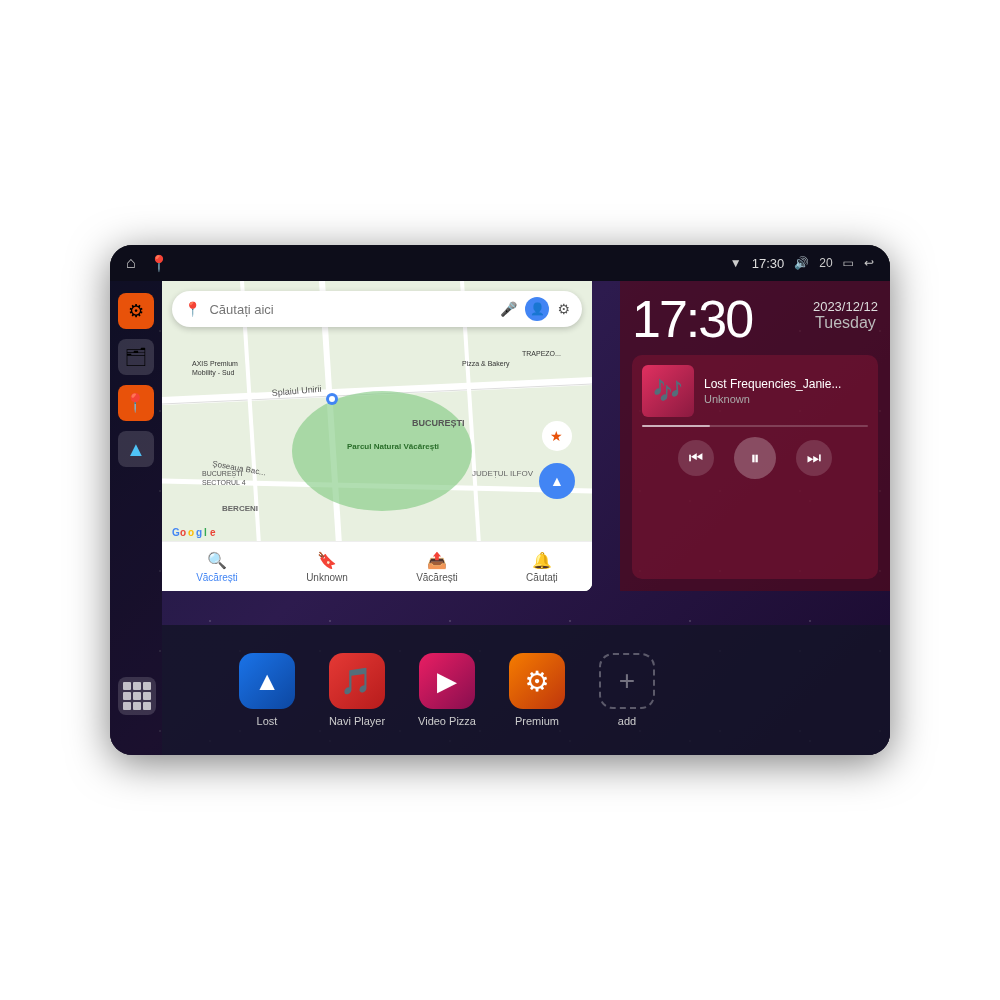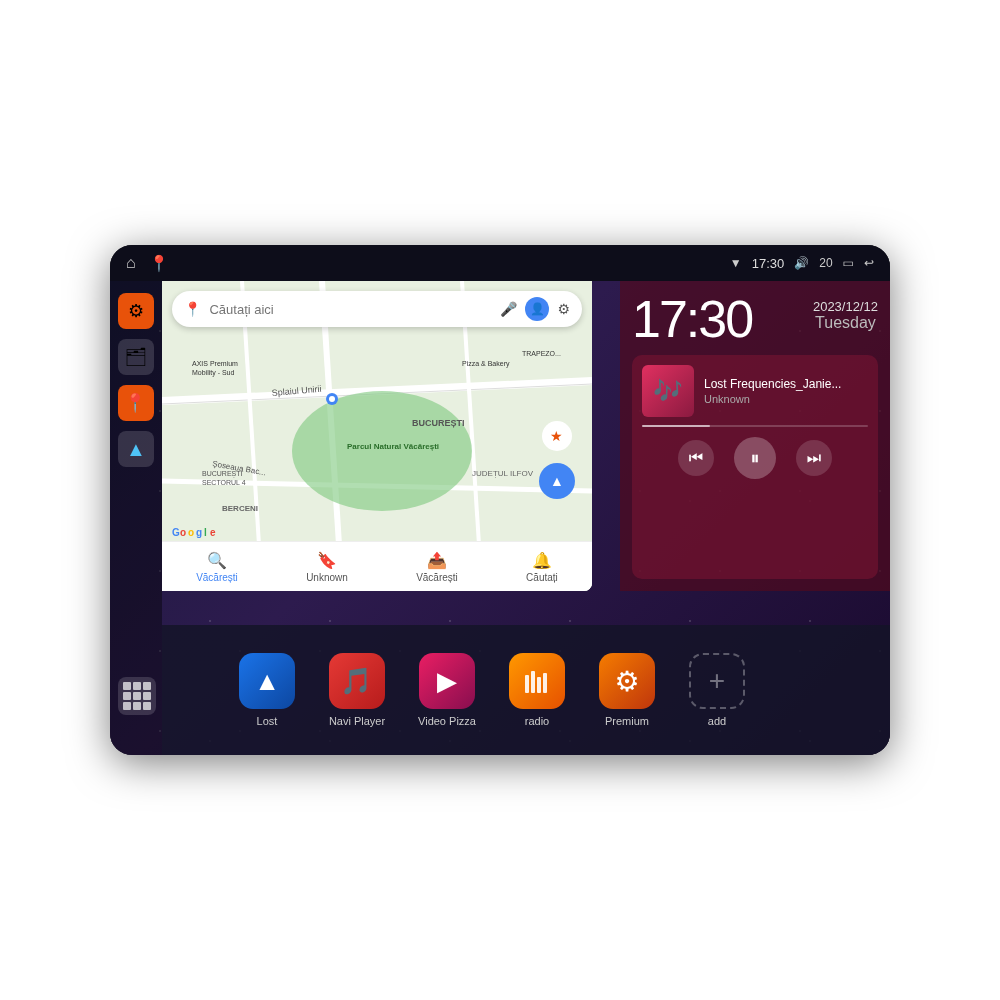--- a/index.html
+++ b/index.html
@@ -429,32 +429,20 @@
         <div class="app-item">
           <div class="app-icon red" style="color:white;font-size:26px;">🎵</div>
           <span class="app-label">Navi Player</span>
         </div>
 
         <div class="app-item">
           <div class="app-icon pink" style="color:white;font-size:26px;">▶</div>
           <span class="app-label">Video Pizza</span>
         </div>
 
-        <div class="app-item">
-          <div class="app-icon orange" style="color:white;font-size:22px;">
-
-            <svg width="28" height="28" viewBox="0 0 28 28">
-              <rect x="2" y="8" width="4" height="18" rx="1" fill="white" opacity="0.9"></rect>
-              <rect x="8" y="4" width="4" height="22" rx="1" fill="white" opacity="0.9"></rect>
-              <rect x="14" y="10" width="4" height="16" rx="1" fill="white" opacity="0.9"></rect>
-              <rect x="20" y="6" width="4" height="20" rx="1" fill="white" opacity="0.9"></rect>
-            </svg>
-          </div>
-          <span class="app-label">radio</span>
-        </div>
 
 
 
         <div class="app-item">
           <div class="app-icon settings-orange" style="color:white;font-size:28px;">⚙</div>
           <span class="app-label">Premium</span>
         </div>
 
         <div class="app-item">
           <div class="app-icon add-gray" style="color:rgba(255,255,255,0.4);font-size:28px;">+</div>

